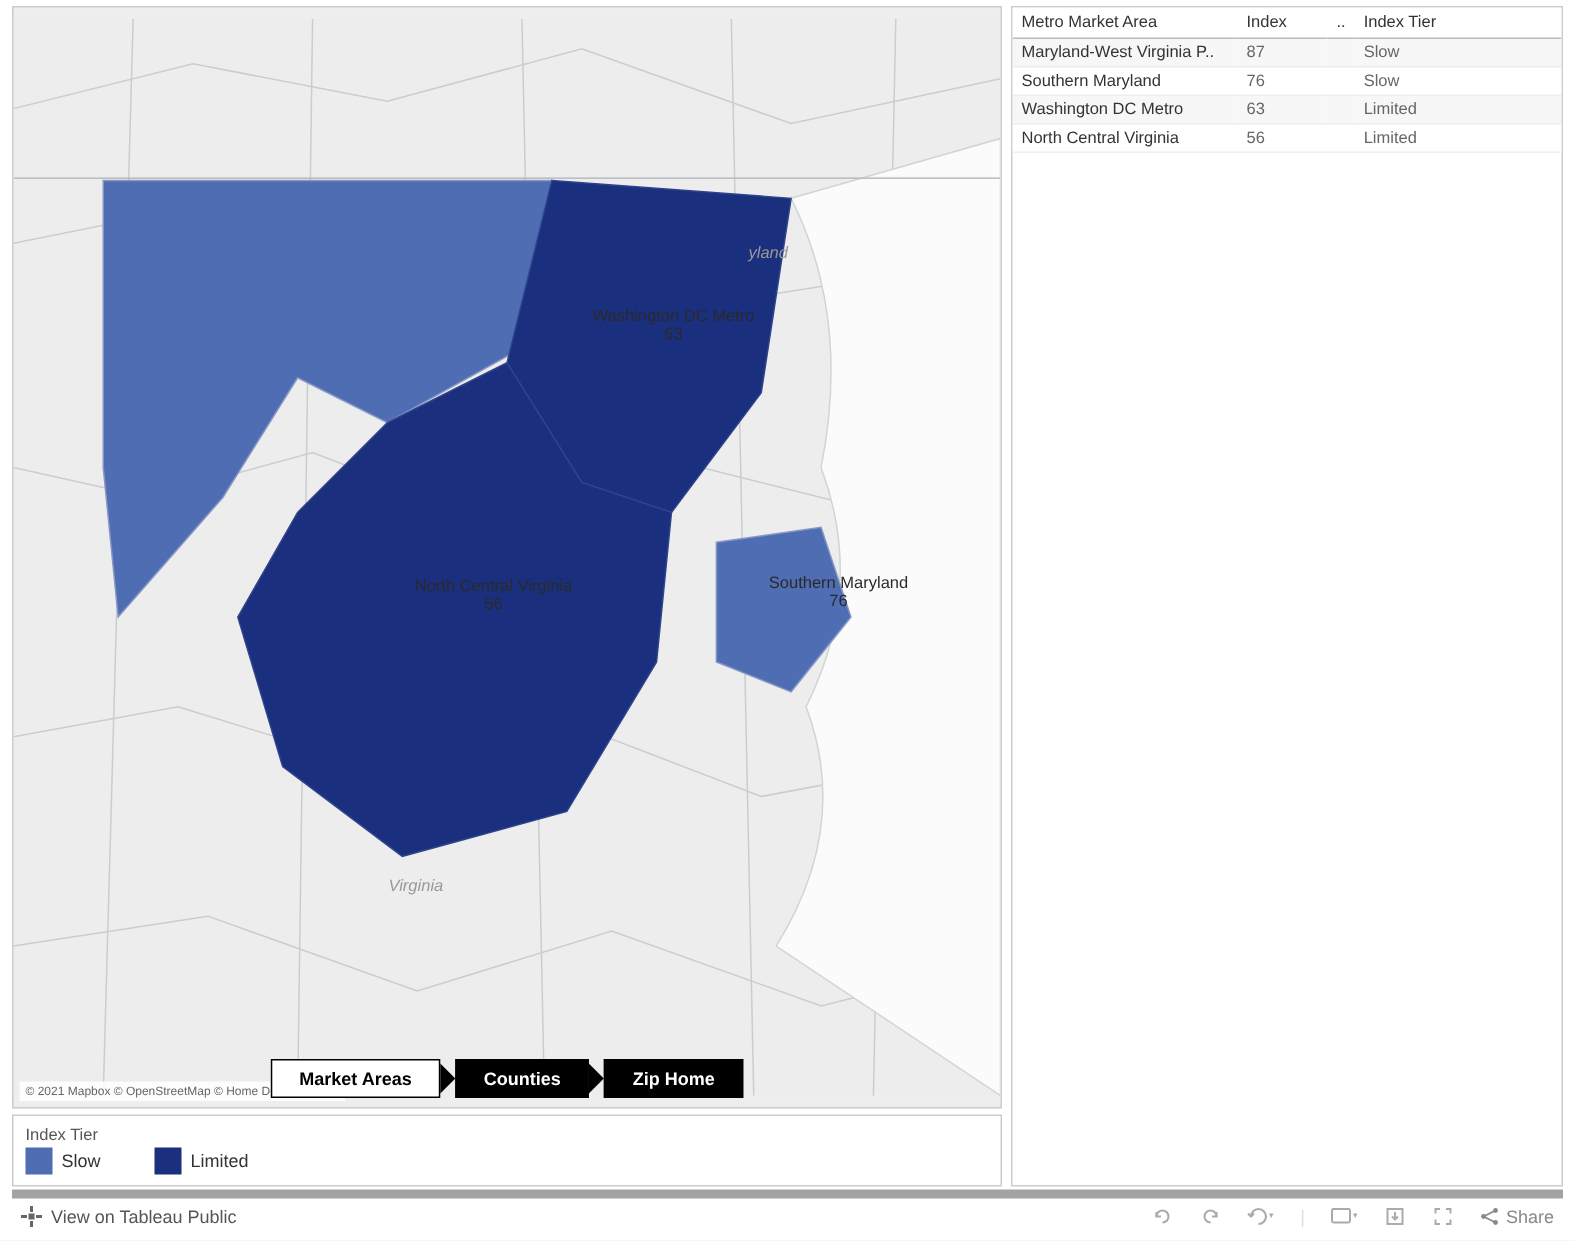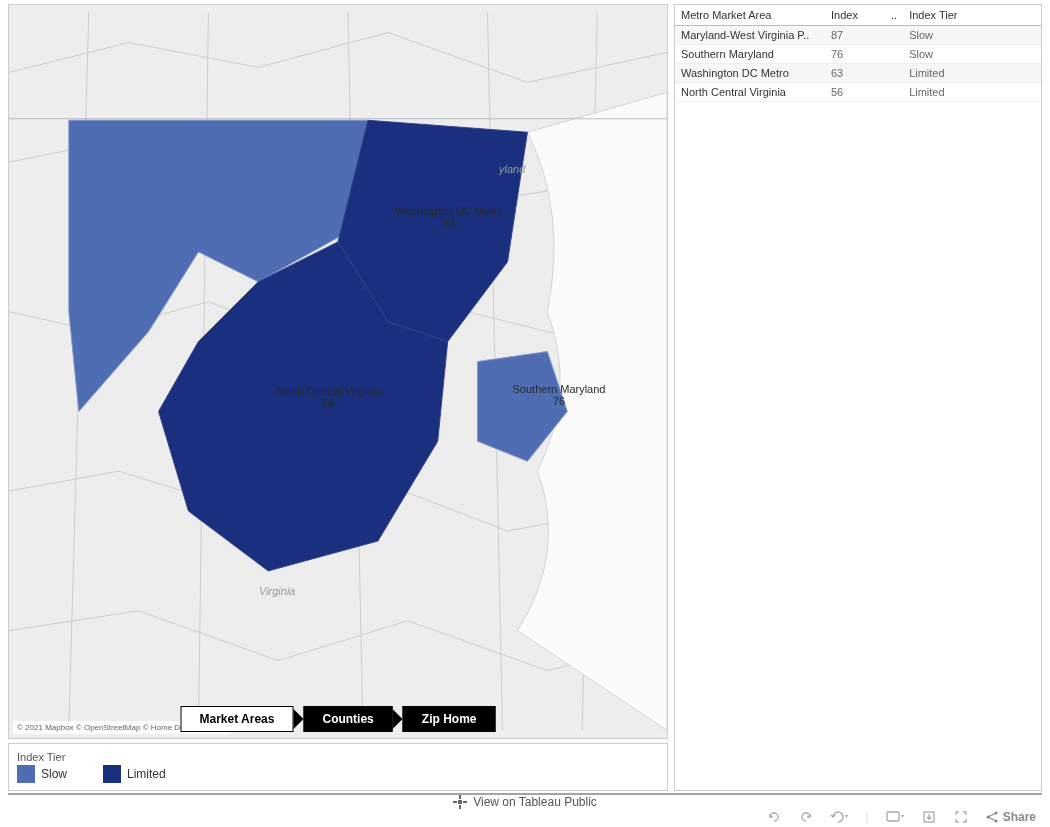--- a/index.html
+++ b/index.html
@@ -38,25 +38,25 @@
 .table-panel { flex: 1; padding: 0; overflow: hidden; }
 .tbl { width: 100%; border-collapse: collapse; font-size: 11px; }
 .tbl th { text-align: left; font-weight: 400; color: #333; border-bottom: 1px solid #bbb; padding: 4px 6px; background:#fff; }
 .tbl td { padding: 3px 6px; border-bottom: 1px solid #eee; color: #666; }
 .tbl td.area { color: #333; }
 .tbl tr:nth-child(odd) td { background: #f7f7f7; }
 .tbl tr:nth-child(even) td { background: #fff; }
 
 .desc-panel { height: 48px; padding: 6px 10px; font-size: 11.5px; color: #444; line-height: 1.35; }
 
-.toolbar { position: absolute; left: 8px; right: 8px; bottom: 4px; height: 30px; border-top: 2px solid #a3a3a3; display: flex; align-items: center; padding: 0 6px; font-size: 12px; color: #555; flex-direction: column; }
+.toolbar { position: absolute; left: 8px; right: 8px; bottom: 4px; height: 30px; border-top: 6px solid #a3a3a3; display: flex; align-items: center; padding: 0 6px; font-size: 12px; color: #555; }
 .tb-left { display: flex; align-items: center; gap: 6px; cursor: pointer; }
 .tb-icon { width: 14px; height: 14px; display: inline-flex; align-items: center; justify-content: center; }
 .tb-right { margin-left: auto; display: flex; align-items: center; gap: 16px; }
-.tb-btn { color: #888; cursor: pointer; display: inline-flex; align-items: center; gap: 4px; font-weight: bold; }
+.tb-btn { color: #888; cursor: pointer; display: inline-flex; align-items: center; gap: 4px; }
 
 .state-label { position:absolute; font-size:11px; color:#999;font-style:italic; }
 
 svg.county-lines { position:absolute; inset:0; width:100%; height:100%; }
 </style>
 </head>
 <body>
 
 <div class="top">
   <div class="left-col">

